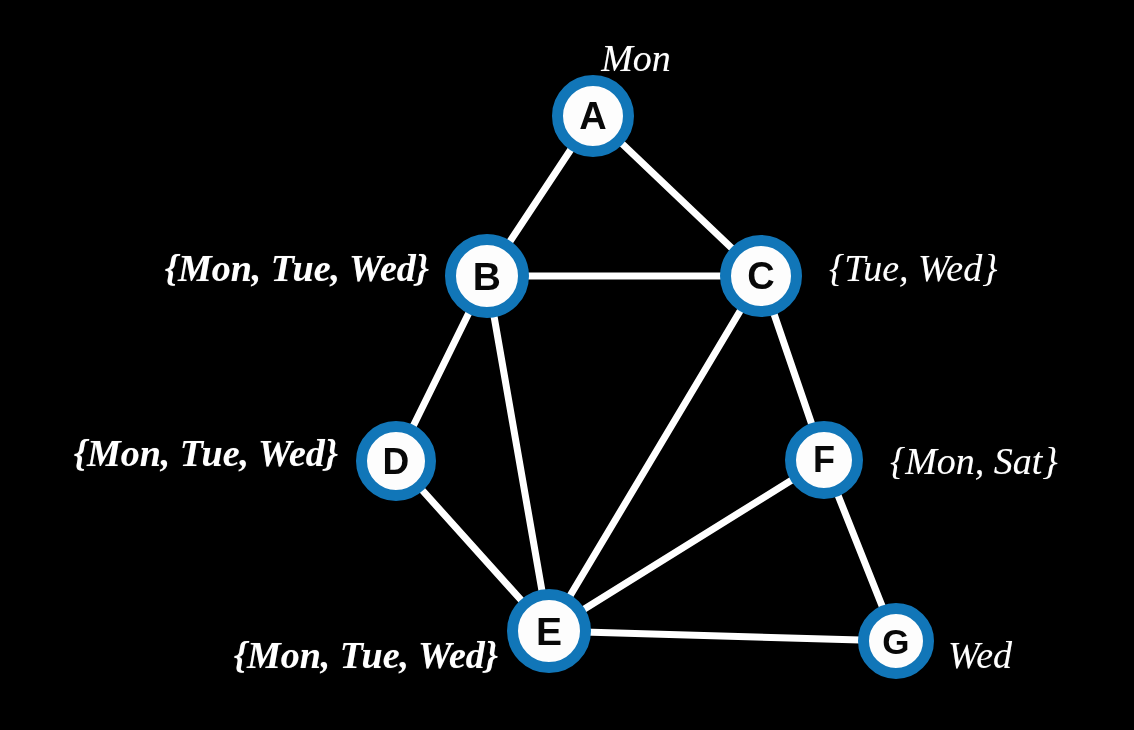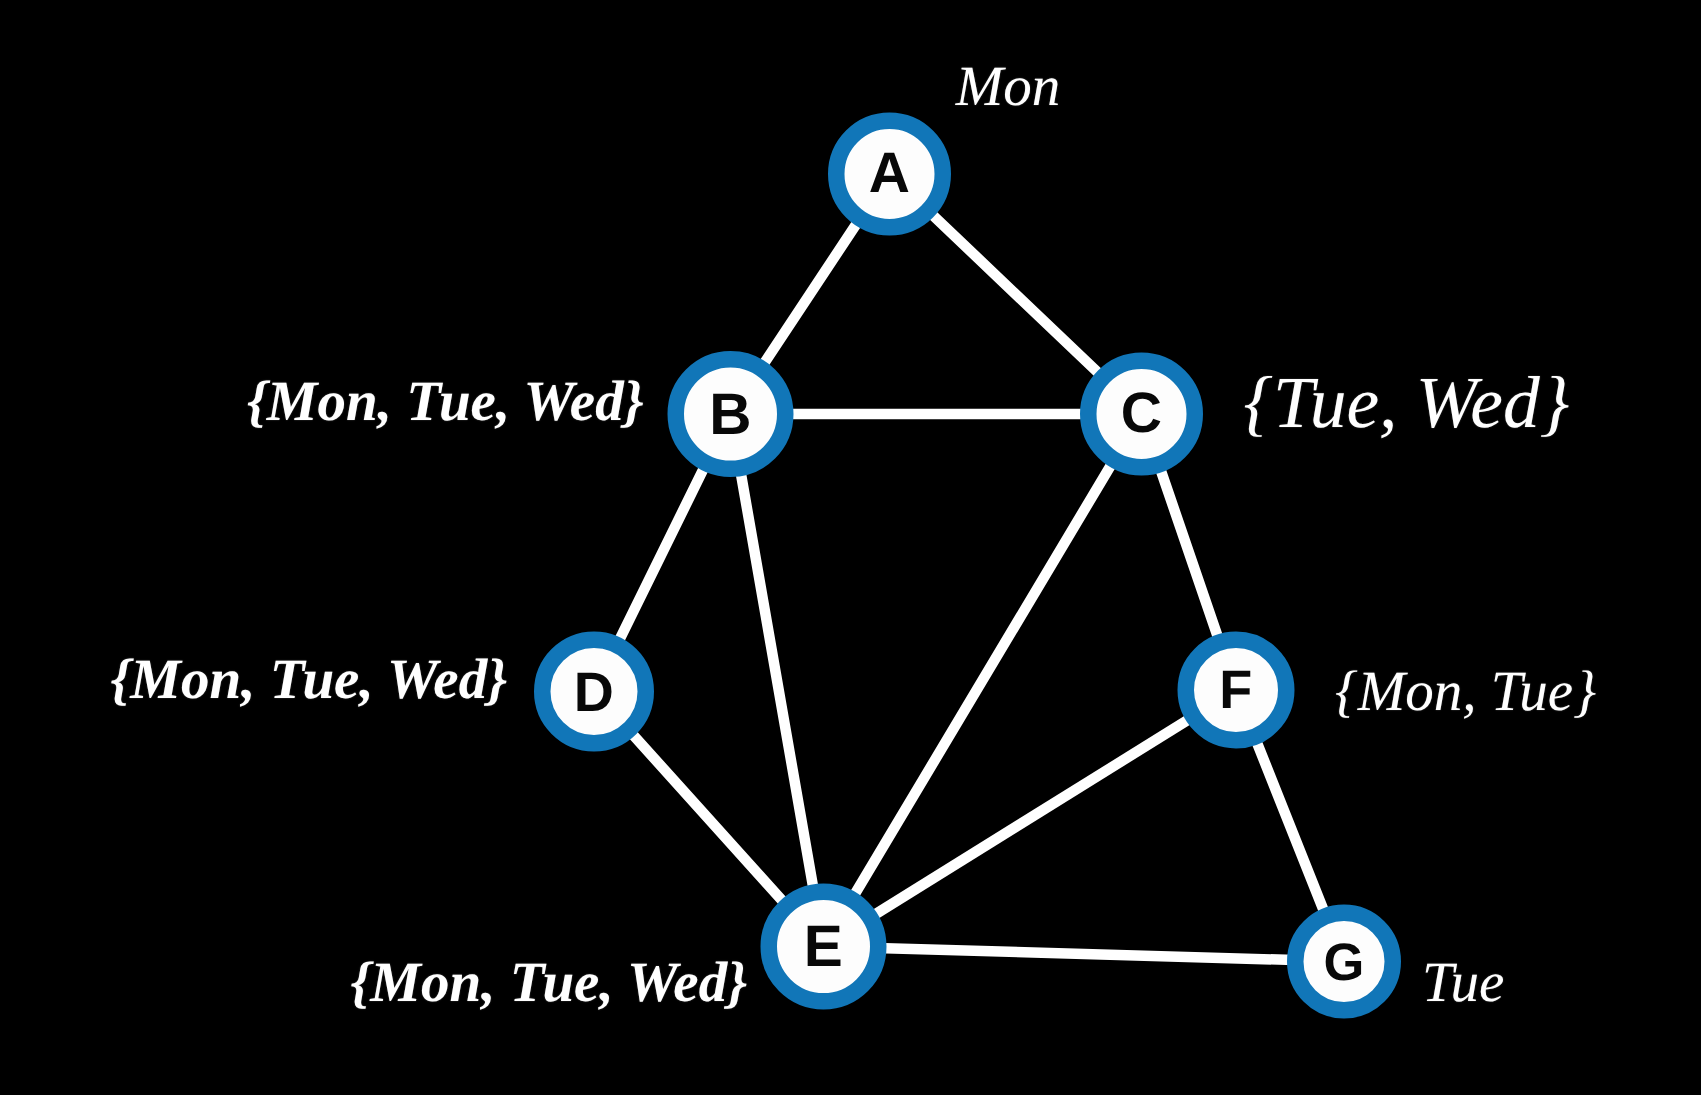--- a/index.html
+++ b/index.html
@@ -88,21 +88,21 @@
         <span class="node-letter" style="font-size: 39px;">E</span>
       </div>
       <div class="node" style="left: 785px; top: 421px; width: 78px; height: 78px; border: 11px solid rgb(17, 118, 184);">
         <span class="node-letter" style="font-size: 36px;">F</span>
       </div>
       <div class="node" style="left: 858px; top: 603px; width: 76px; height: 76px; border: 11px solid rgb(17, 118, 184);">
         <span class="node-letter" style="font-size: 35px;">G</span>
       </div>
     </div>
   <div id="label-layer">
-      <div class="domain-label lbl-center" style="left: 672px; top: 58px; font-size: 38px;">Mon</div>
+      <div class="domain-label lbl-center" style="left: 636px; top: 58px; font-size: 38px;">Mon</div>
       <div class="domain-label lbl-left" style="left: 429px; top: 268px; font-size: 38px;">{Mon, Tue, Wed}</div>
-      <div class="domain-label lbl-right" style="left: 829px; top: 268px; font-size: 49px;">{Tue, Wed}</div>
+      <div class="domain-label lbl-right" style="left: 829px; top: 268px; font-size: 38px;">{Tue, Wed}</div>
       <div class="domain-label lbl-left" style="left: 338px; top: 453px; font-size: 38px;">{Mon, Tue, Wed}</div>
       <div class="domain-label lbl-left" style="left: 498px; top: 655px; font-size: 38px;">{Mon, Tue, Wed}</div>
-      <div class="domain-label lbl-right" style="left: 890px; top: 461px; font-size: 38px;">{Mon, Tue}</div>
-      <div class="domain-label lbl-right" style="left: 948px; top: 655px; font-size: 38px;">Tue</div>
+      <div class="domain-label lbl-right" style="left: 890px; top: 461px; font-size: 38px;">{Mon, Sat}</div>
+      <div class="domain-label lbl-right" style="left: 948px; top: 655px; font-size: 38px;">Wed</div>
     </div>
 </div>
 
 </body></html>

